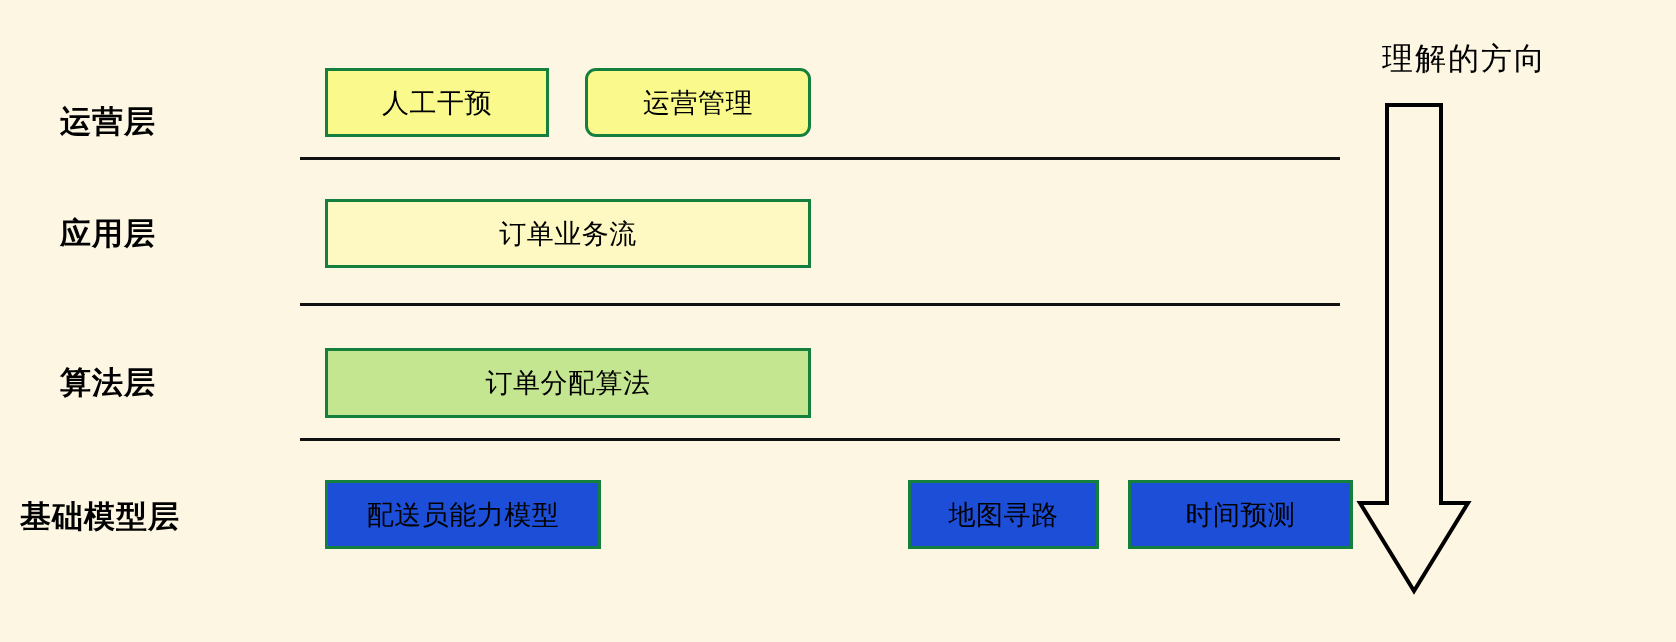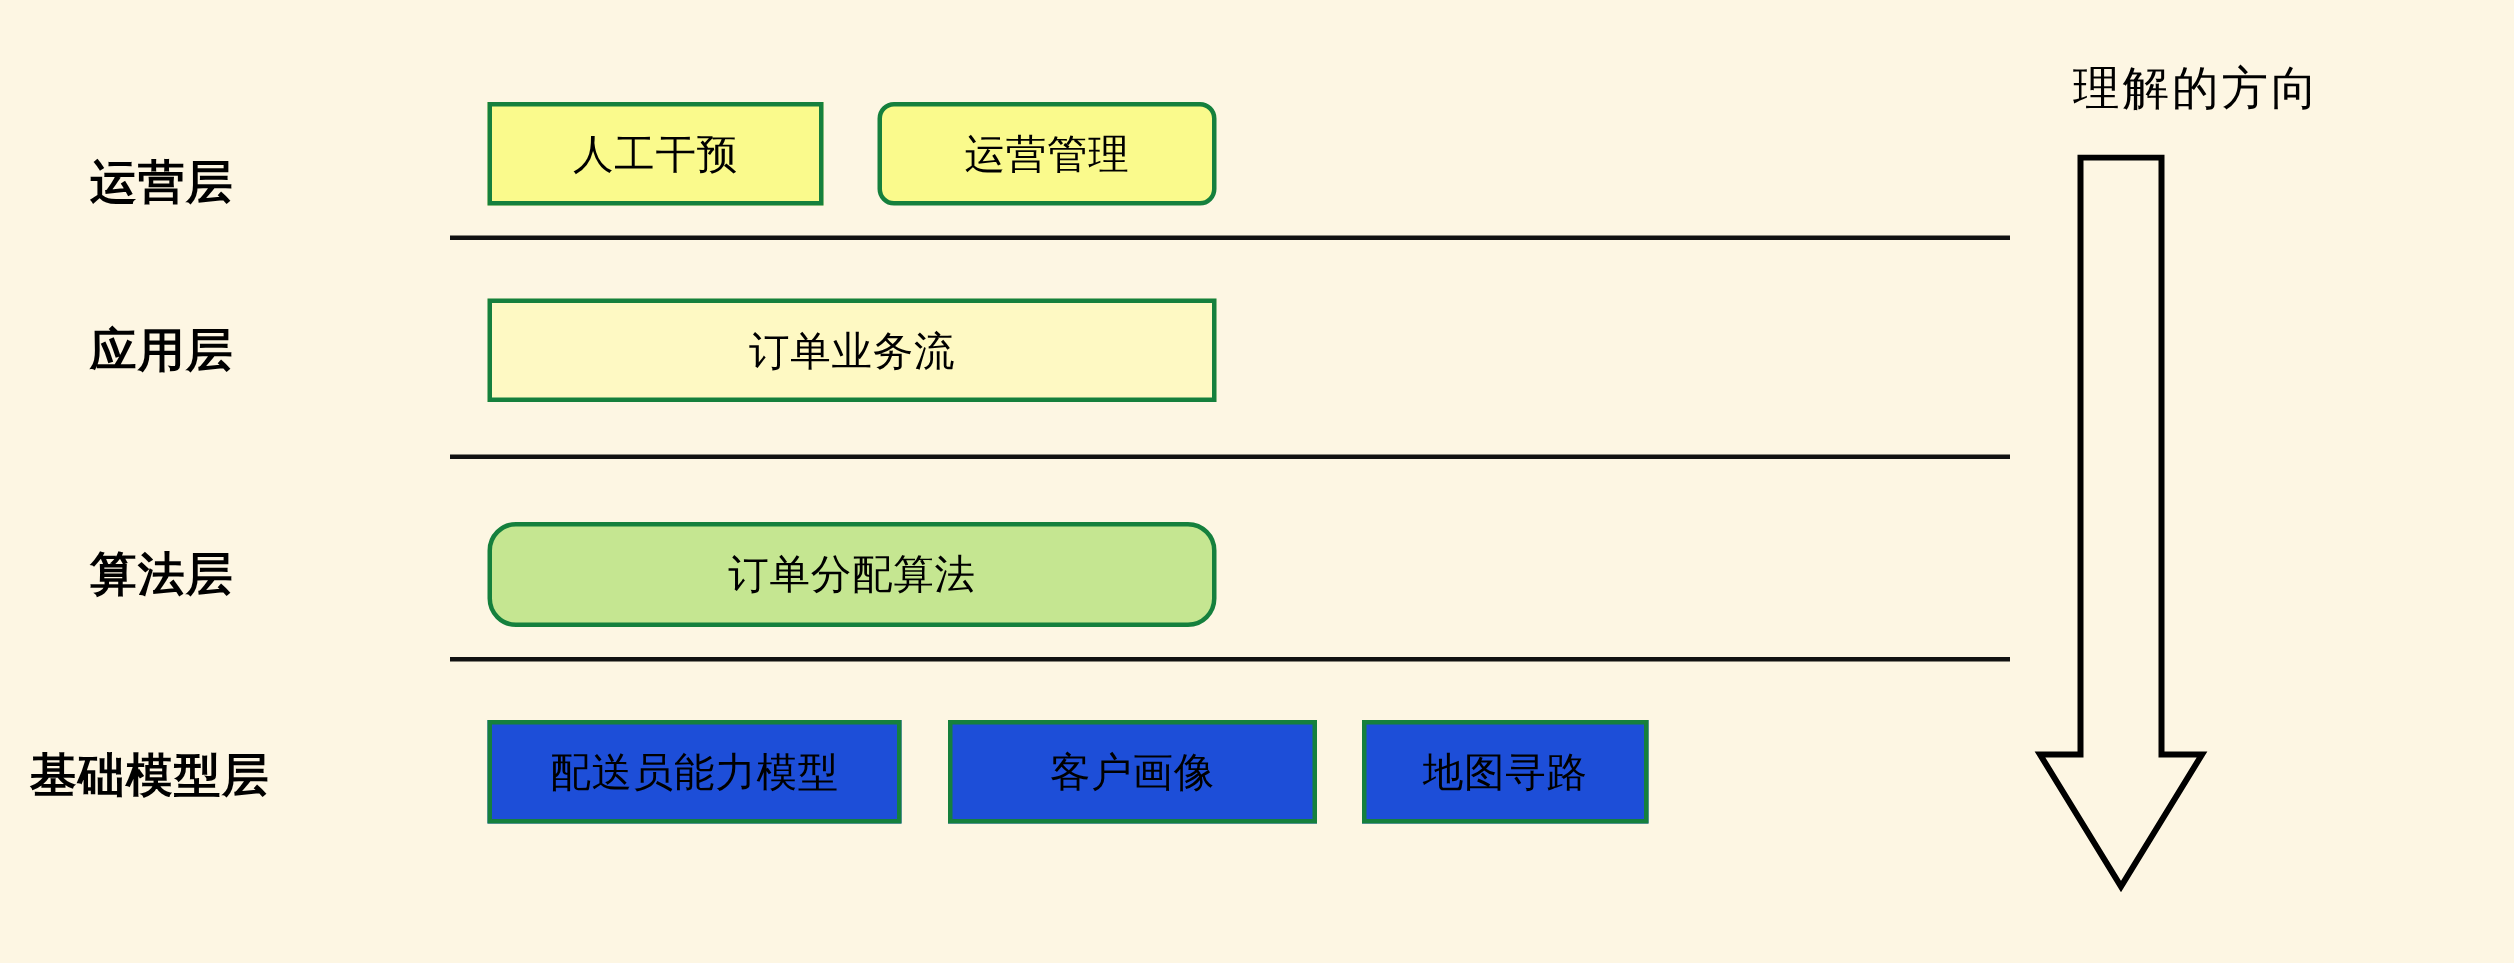--- a/index.html
+++ b/index.html
@@ -75,30 +75,30 @@
   <div class="node yellow" style="left:325px; top:68px; width:224px; height:69px;">人工干预</div>
 
   <div class="node yellow" style="left:585px; top:68px; width:226px; height:69px;border-radius:11px;">运营管理</div>
 
   <div class="divider" style="left:300px; top:157px; width:1040px;"></div>
 
   <div class="node blue" style="left:325px; top:199px; width:486px; height:69px;">订单业务流</div>
 
   <div class="divider" style="left:300px; top:303px; width:1040px;"></div>
 
-  <div class="node green" style="left:325px; top:348px; width:486px; height:70px;border-radius:19px;">订单分配算法</div>
+  <div class="node green" style="left:325px; top:348px; width:486px; height:70px;">订单分配算法</div>
 
   <div class="divider" style="left:300px; top:438px; width:1040px;"></div>
 
   <div class="node orange" style="left:325px; top:480px; width:276px; height:69px;">配送员能力模型</div>
 
-  <div class="node orange" style="left:632px; top:480px; width:246px; height:69px;">客户画像</div>
 
   <div class="node orange" style="left:908px; top:480px; width:191px; height:69px;">地图寻路</div>
 
+  <div class="node orange" style="left:1128px; top:480px; width:225px; height:69px;">时间预测</div>
 
   <div class="arrow-label" style="left:1382px; top:38px;">理解的方向</div>
 
   <div class="arrow-wrap" style="left:1355px; top:103px;">
     <svg width="120" height="492" viewBox="0 0 120 492">
       <polygon points="32,2 86,2 86,400 113,400 59,488 5,400 32,400" fill="none" stroke="#000000" stroke-width="4" stroke-linejoin="miter"></polygon>
     </svg>
   </div>
 
 </div>

